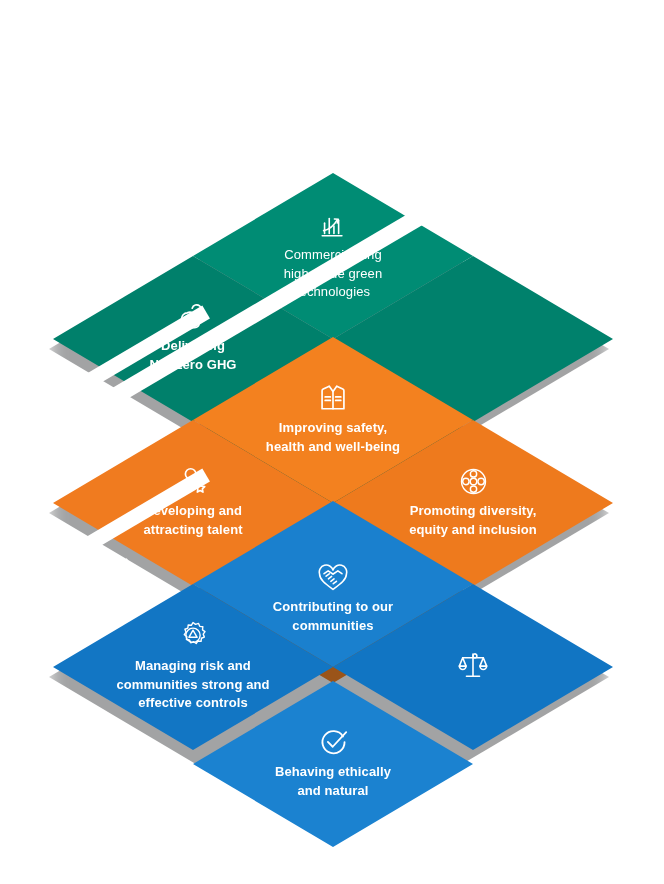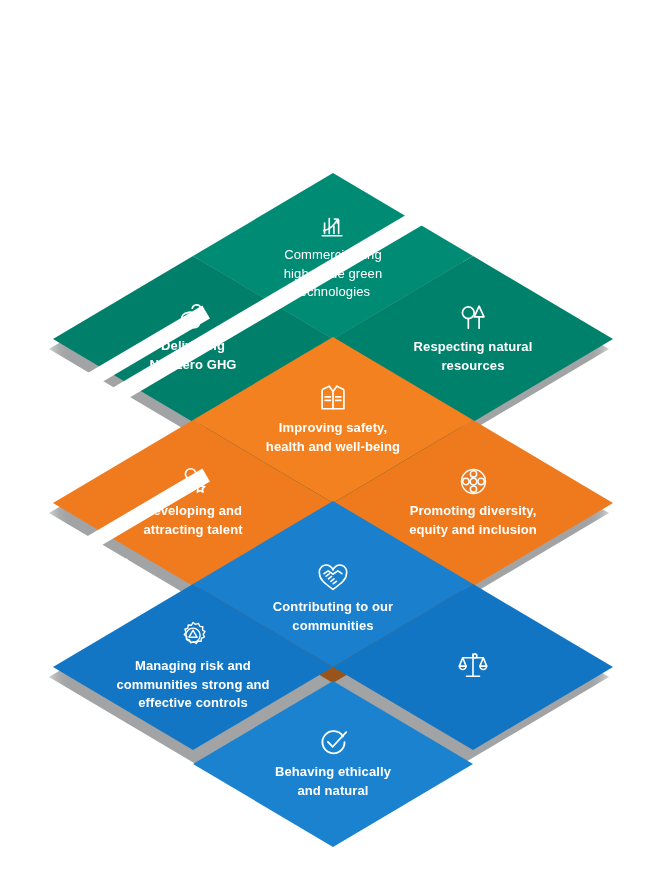--- a/index.html
+++ b/index.html
@@ -127,32 +127,20 @@
               <path d="M12.6 10.4a6.6 6.6 0 00-6.4 6.8 6.6 6.6 0 00.1 1.1A4.3 4.3 0 007 26.8h13.9a5.3 5.3 0 001.2-10.4 6.6 6.6 0 00-9.5-6z"></path>
             </svg>
           </span>
           <div class="lbl">Delivering
 Net Zero GHG</div>
         </div>
       </div>
 
       <div class="quad q-right">
         <div class="shape c-env-c"></div>
-        <div class="inner">
-          <span class="ico">
-            <svg width="30" height="30" viewBox="0 0 32 32" fill="none" stroke="#fff" stroke-width="1.8" stroke-linecap="round" stroke-linejoin="round">
-              <circle cx="11" cy="11.5" r="6.3"></circle>
-              <path d="M11 17.8V28"></path>
-              <path d="M22.5 4.5l5.2 11.4h-10.4z"></path>
-              <path d="M22.5 15.9V28"></path>
-            </svg>
-          </span>
-          <div class="lbl">Respecting natural
-resources</div>
-        </div>
       </div>
 
       <div class="quad q-bot">
         <div class="shape c-env-d"></div>
       </div>
     </div>
   </div>
 
   <div class="plate" id="sh-soc"></div>
 

